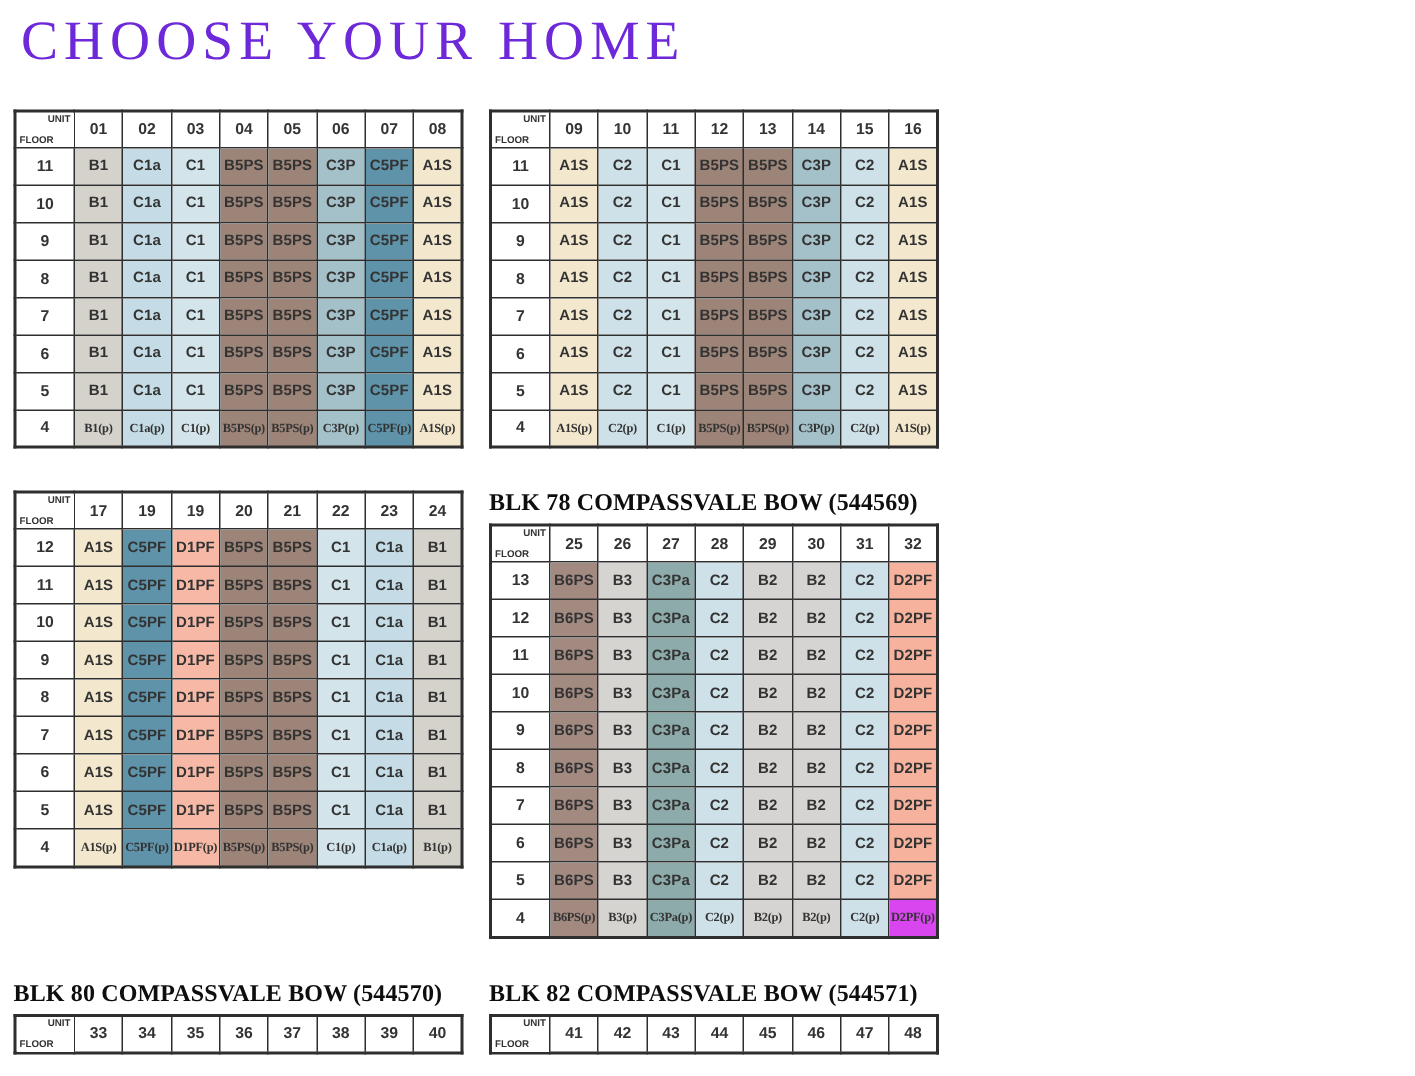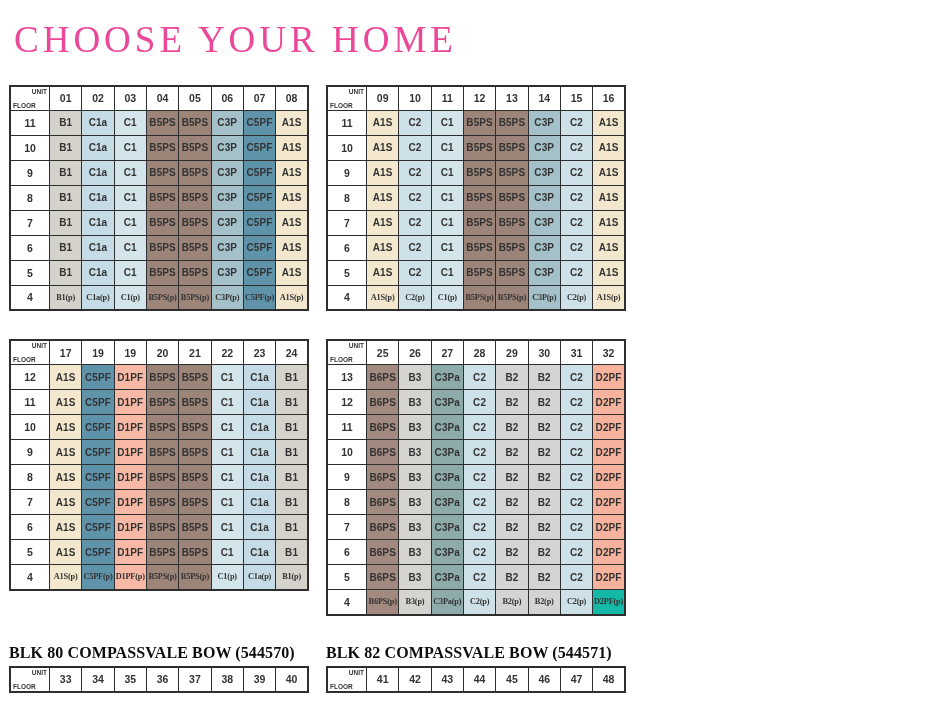--- a/index.html
+++ b/index.html
@@ -7,22 +7,22 @@
     width: 943px; height: 717px; overflow: hidden;
     font-family: "Liberation Sans", sans-serif;
     -webkit-font-smoothing: antialiased;
   }
   .page { padding: 4px 8px 0 8px; }
   .page-title {
     font-family: "Liberation Serif", serif;
     font-weight: 400;
     font-size: 37px;
     letter-spacing: 4px;
-    color: #ec4899;
-    margin: 16px 0 24px 6px;
+    color: #6d28d9;
+    margin: 4px 0 24px 6px;
     line-height: 1.1;
   }
   .blocks-grid {
     display: flex;
     flex-wrap: wrap;
     column-gap: 17px;
     row-gap: 28px;
     align-items: flex-start;
     padding-left: 1px;
   }
@@ -435,20 +435,21 @@
               <td class="unit-cell premium" style="background: rgb(157, 132, 120);">B5PS(p)</td>
               <td class="unit-cell premium" style="background: rgb(211, 228, 234);">C1(p)</td>
               <td class="unit-cell premium" style="background: rgb(197, 220, 230);">C1a(p)</td>
               <td class="unit-cell premium" style="background: rgb(213, 209, 203);">B1(p)</td>
             </tr>
           </tbody>
     </table>
   </section>
 
   <section class="block">
+    <h2 class="block-title">BLK 78 COMPASSVALE BOW (544569)</h2>
     <table class="unit-table">
       <thead>
         <tr>
           <th class="corner">
             <span class="corner-unit">UNIT</span>
             <span class="corner-floor">FLOOR</span>
           </th>
         <th>25</th>
               <th>26</th>
               <th>27</th>
@@ -561,21 +562,21 @@
             </tr>
             <tr>
               <th class="floor-head">4</th>
               <td class="unit-cell premium" style="background: rgb(162, 138, 128);">B6PS(p)</td>
               <td class="unit-cell premium" style="background: rgb(214, 212, 209);">B3(p)</td>
               <td class="unit-cell premium" style="background: rgb(141, 171, 170);">C3Pa(p)</td>
               <td class="unit-cell premium" style="background: rgb(207, 225, 232);">C2(p)</td>
               <td class="unit-cell premium" style="background: rgb(214, 212, 211);">B2(p)</td>
               <td class="unit-cell premium" style="background: rgb(214, 212, 211);">B2(p)</td>
               <td class="unit-cell premium" style="background: rgb(207, 225, 232);">C2(p)</td>
-              <td class="unit-cell premium" style="background: #14b8a6;">D2PF(p)</td>
+              <td class="unit-cell premium" style="background: #d946ef;">D2PF(p)</td>
             </tr>
           </tbody>
     </table>
   </section>
 
   <section class="block">
     <h2 class="block-title">BLK 80 COMPASSVALE BOW (544570)</h2>
     <table class="unit-table">
       <thead>
         <tr>

